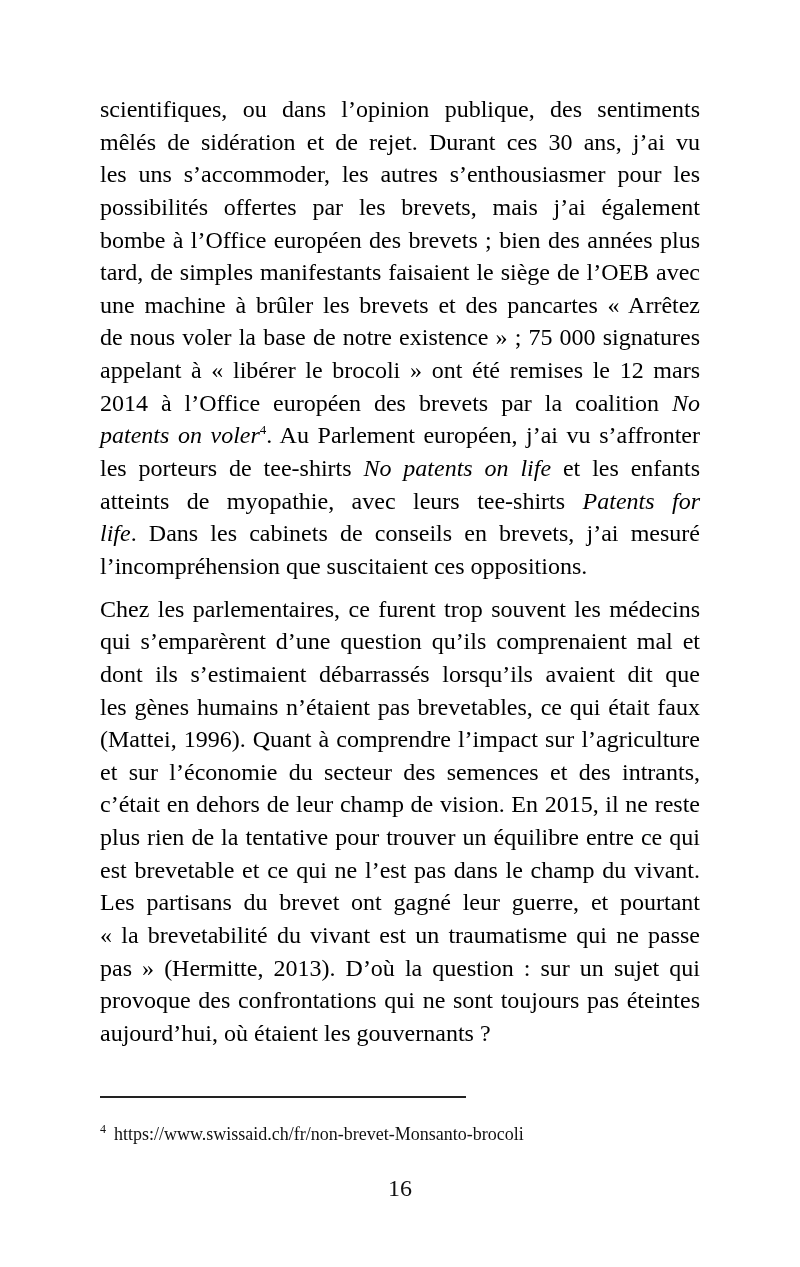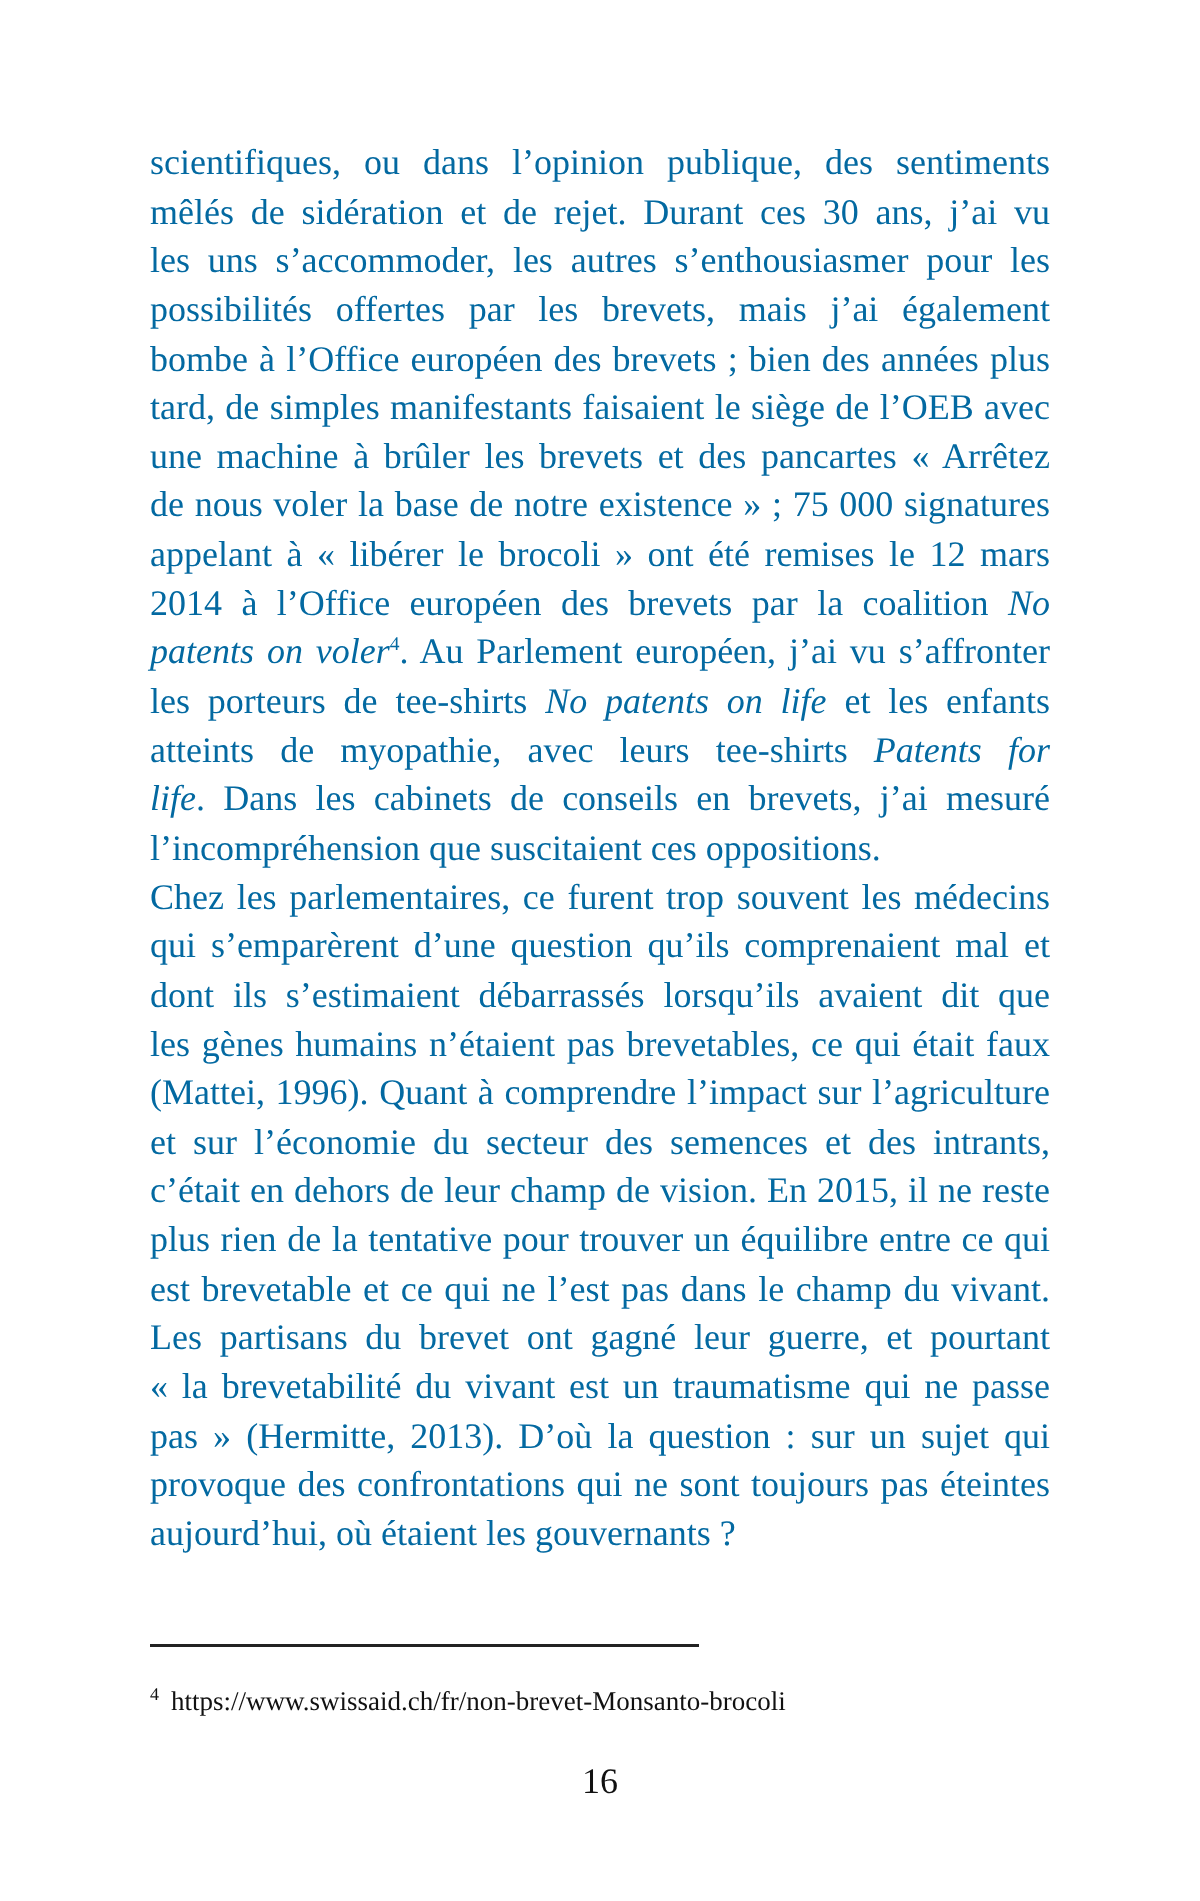--- a/index.html
+++ b/index.html
@@ -1,24 +1,24 @@
 <!DOCTYPE html>
 <html><head>
 <meta charset="utf-8">
 <style>
   html, body { margin: 0; padding: 0; background: #ffffff; }
   body { width: 800px; height: 1267px; position: relative; overflow: hidden; }
   .page {
     position: absolute; left: 100px; top: 93px; width: 600px;
     font-family: "Liberation Serif", "DejaVu Serif", serif;
-    color: #0369a1; font-size: 24px; line-height: 32.65px;
+    color: #000000; font-size: 24px; line-height: 32.65px;
   }
   .line { display: block; white-space: nowrap; text-align: justify; text-align-last: justify; height: 32.65px; }
   .line.last { text-align-last: left; }
-  .para2 { }
+  .para2 { margin-top: 10px; }
   em { font-style: italic; }
   sup { font-size: 13px; vertical-align: 0; position: relative; top: -9px; }
   .separator { position: absolute; left: 100px; top: 1096px; width: 366px; height: 2px; background: #222; }
   .footnote {
     position: absolute; left: 100px; top: 1124px;
     font-family: "Liberation Serif", "DejaVu Serif", serif; font-size: 18px; color: #111;
   }
   .footnote .num { font-size: 12px; position: relative; top: -7px; margin-right: 8px; }
   .page-number {
     position: absolute; left: 0; width: 800px; top: 1175px; text-align: center;

